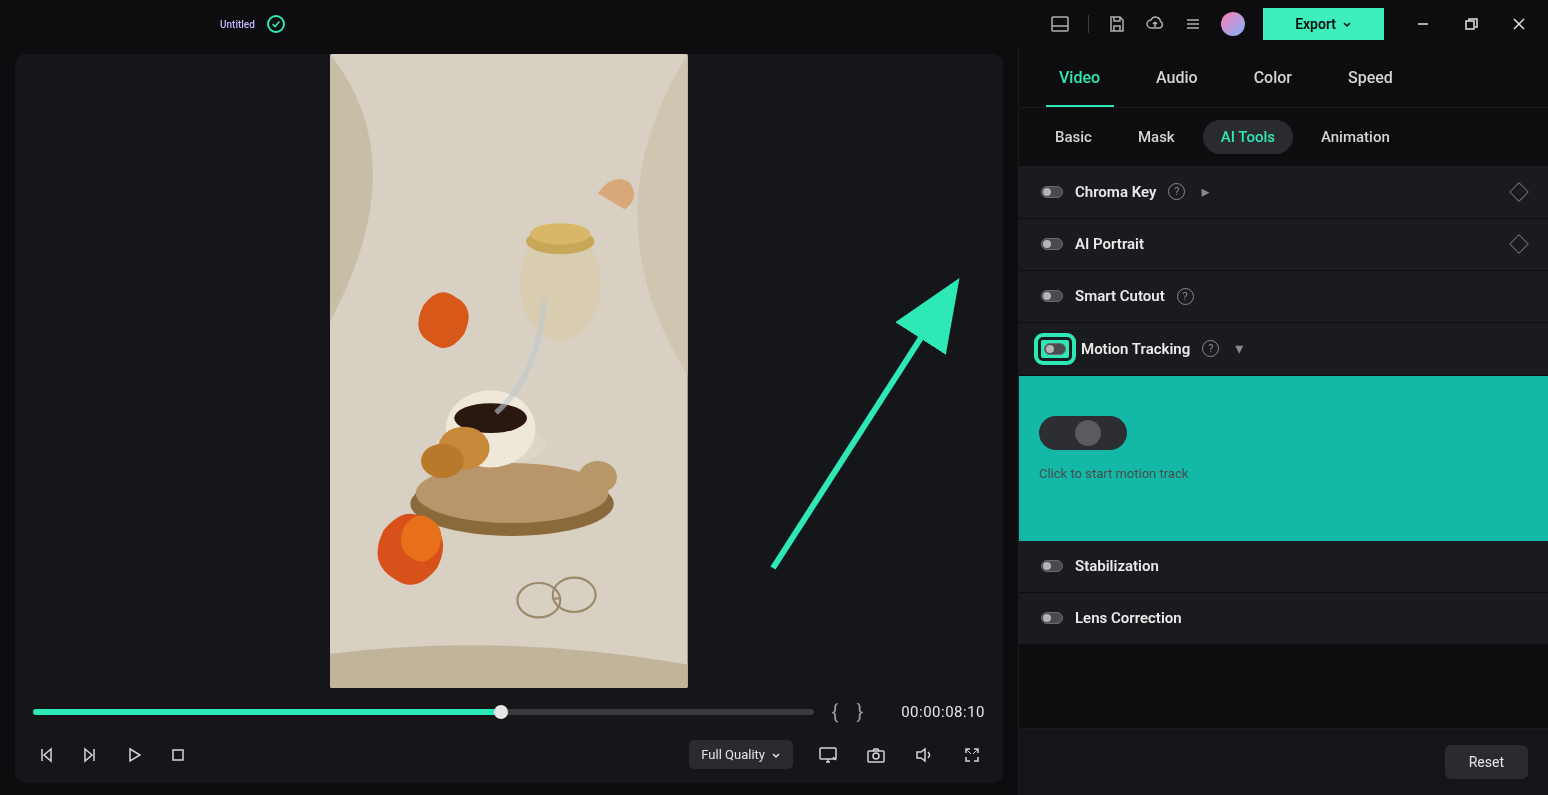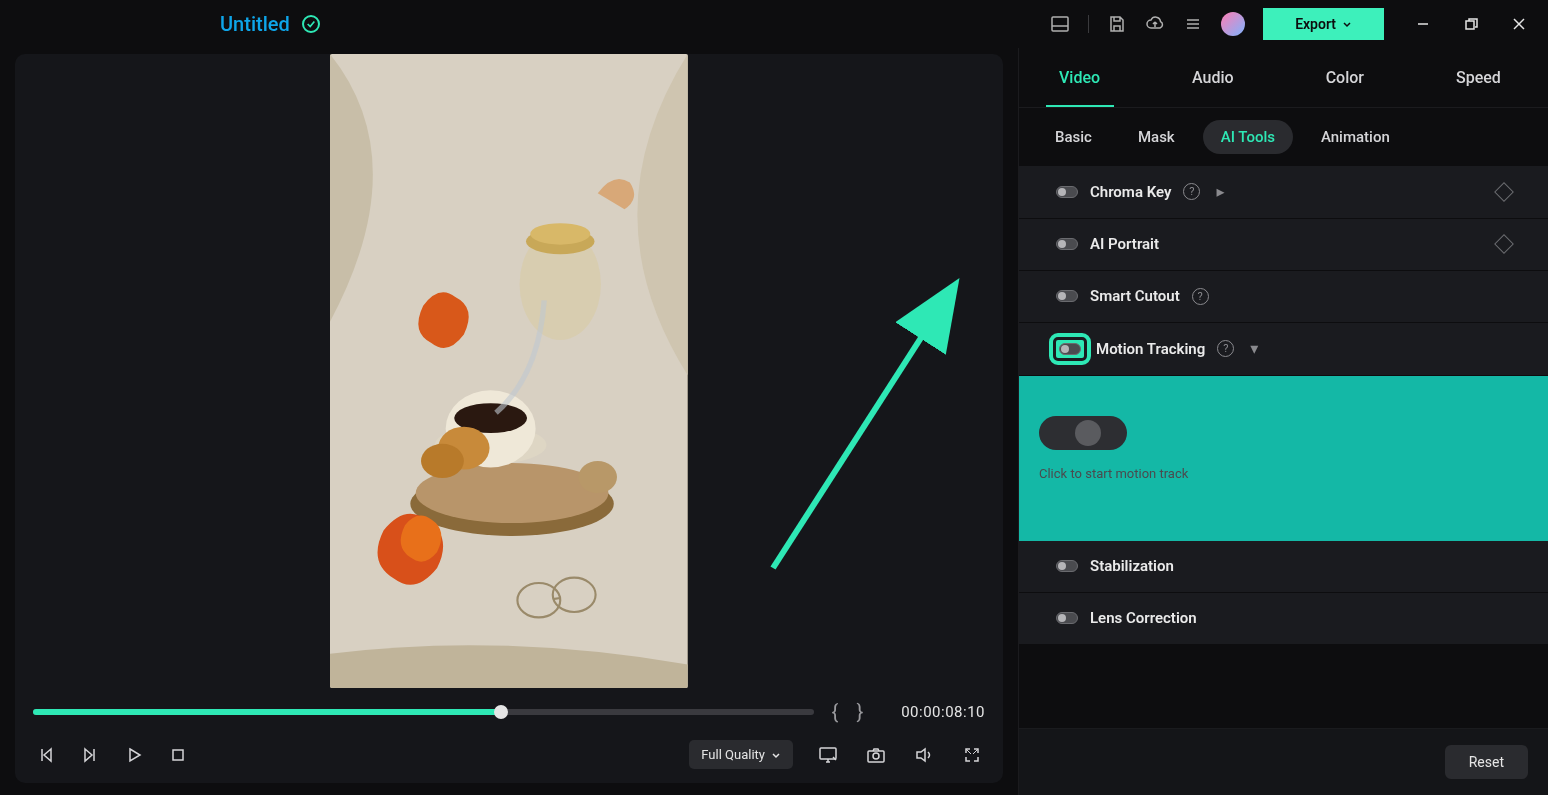--- a/index.html
+++ b/index.html
@@ -1,20 +1,20 @@
 <!DOCTYPE html>
 <html><head>
 <meta charset="utf-8">
 <style>
   * { box-sizing: border-box; margin: 0; padding: 0; font-family: -apple-system, BlinkMacSystemFont, "Segoe UI", Roboto, sans-serif; }
   body { background: #0d0d0f; color: #e5e5e5; width: 1548px; height: 795px; overflow: hidden; }
   
   .titlebar { height: 48px; display: flex; align-items: center; padding: 0 20px; }
   .titlebar-left { display: flex; align-items: center; gap: 12px; margin-left: 200px; }
-  .titlebar-title { color: #0ea5e9; font-size: 20px; font-weight: 500; }
+  .titlebar-title { color: #c4b5fd; font-size: 10px; font-weight: 500; }
   .status-check { width: 18px; height: 18px; border-radius: 50%; border: 2px solid #2ee8b5; display: flex; align-items: center; justify-content: center; }
   .status-check svg { width: 10px; height: 10px; }
   .titlebar-right { margin-left: auto; display: flex; align-items: center; gap: 18px; }
   .titlebar-icon { width: 20px; height: 20px; display: flex; align-items: center; justify-content: center; color: #b0b0b0; cursor: pointer; }
   .titlebar-divider { width: 1px; height: 18px; background: #3a3a3d; }
   .avatar { width: 24px; height: 24px; border-radius: 50%; background: linear-gradient(135deg, #ff7eb3, #7eb3ff); }
   .export-btn { background: #3df0bb; color: #0d0d0f; border: none; border-radius: 0; padding: 8px 32px; font-weight: 600; font-size: 14px; display: flex; align-items: center; gap: 6px; cursor: pointer; }
   .window-ctrl { width: 18px; height: 18px; display: flex; align-items: center; justify-content: center; color: #e5e5e5; cursor: pointer; margin-left: 12px; }
   
   .main { display: flex; height: calc(100% - 48px); }
@@ -37,31 +37,31 @@
   .progress-knob { position: absolute; left: 60%; top: 50%; transform: translate(-50%, -50%); width: 14px; height: 14px; background: #e5e5e5; border-radius: 50%; }
   .brace { color: #9a9a9e; font-size: 20px; cursor: pointer; }
   .timecode { color: #e5e5e5; font-size: 15px; font-variant-numeric: tabular-nums; margin-left: 20px; letter-spacing: 0.5px; }
   
   .controls-row { display: flex; align-items: center; padding: 8px 18px 14px; gap: 18px; }
   .ctrl-btn { width: 26px; height: 26px; display: flex; align-items: center; justify-content: center; color: #d5d5d8; cursor: pointer; }
   .controls-right { margin-left: auto; display: flex; align-items: center; gap: 22px; }
   .quality-select { background: #2a2b2f; border: none; color: #e5e5e5; padding: 7px 12px; border-radius: 5px; font-size: 13px; display: flex; align-items: center; gap: 6px; cursor: pointer; }
   
   .right-panel { width: 530px; background: #0d0d0f; display: flex; flex-direction: column; border-left: 1px solid #1b1b1e; }
-  .tabs-primary { display: flex; border-bottom: 1px solid #1b1b1e; padding: 0 12px; gap: 36px; }
+  .tabs-primary { display: flex; border-bottom: 1px solid #1b1b1e; padding: 0 12px; }
   .tab-primary { padding: 20px 28px; font-size: 16px; color: #d5d5d8; cursor: pointer; position: relative; font-weight: 500; }
   .tab-primary.active { color: #2ee8b5; }
   .tab-primary.active::after { content: ''; position: absolute; bottom: 0; left: 15%; right: 15%; height: 2px; background: #2ee8b5; }
   
   .tabs-secondary { display: flex; padding: 12px 18px; gap: 10px; }
   .tab-secondary { padding: 8px 18px; font-size: 15px; color: #d5d5d8; cursor: pointer; border-radius: 18px; font-weight: 500; }
   .tab-secondary.active { background: #2a2b2f; color: #2ee8b5; }
   
   .tools-list { flex: 1; overflow: auto; }
-  .tool-row { display: flex; align-items: center; padding: 16px 37px; gap: 12px; border-bottom: 1px solid #1a1b1f; background: #1a1b1f; margin-bottom: 1px; }
+  .tool-row { display: flex; align-items: center; padding: 16px 22px; gap: 12px; border-bottom: 1px solid #1a1b1f; background: #1a1b1f; margin-bottom: 1px; }
   .tool-row.highlighted .toggle-wrap { outline: 4px solid #2ee8b5; outline-offset: 3px; background: #2ee8b5; padding: 3px; border-radius: 2px; }
   .toggle-wrap { display: flex; align-items: center; }
   .toggle-pill { width: 22px; height: 12px; border-radius: 6px; background: #4a4b4f; border: 1px solid #6a6b6f; position: relative; cursor: pointer; }
   .toggle-pill::after { content: ''; position: absolute; width: 8px; height: 8px; background: #b5b5b8; border-radius: 50%; top: 1px; left: 1px; }
   .tool-label { color: #eaeaea; font-size: 15px; font-weight: 600; }
   .help-circle { width: 17px; height: 17px; border: 1.5px solid #8a8a8e; border-radius: 50%; display: flex; align-items: center; justify-content: center; font-size: 11px; color: #8a8a8e; }
   .chevron-small { margin-left: 4px; color: #8a8a8e; }
   .diamond-icon { margin-left: auto; width: 14px; height: 14px; transform: rotate(45deg); border: 1.5px solid #6a6b6f; }
   
   .motion-expanded { background: #14b8a6; padding: 40px 20px 60px; display: flex; flex-direction: column; align-items: flex-start; gap: 16px; }

